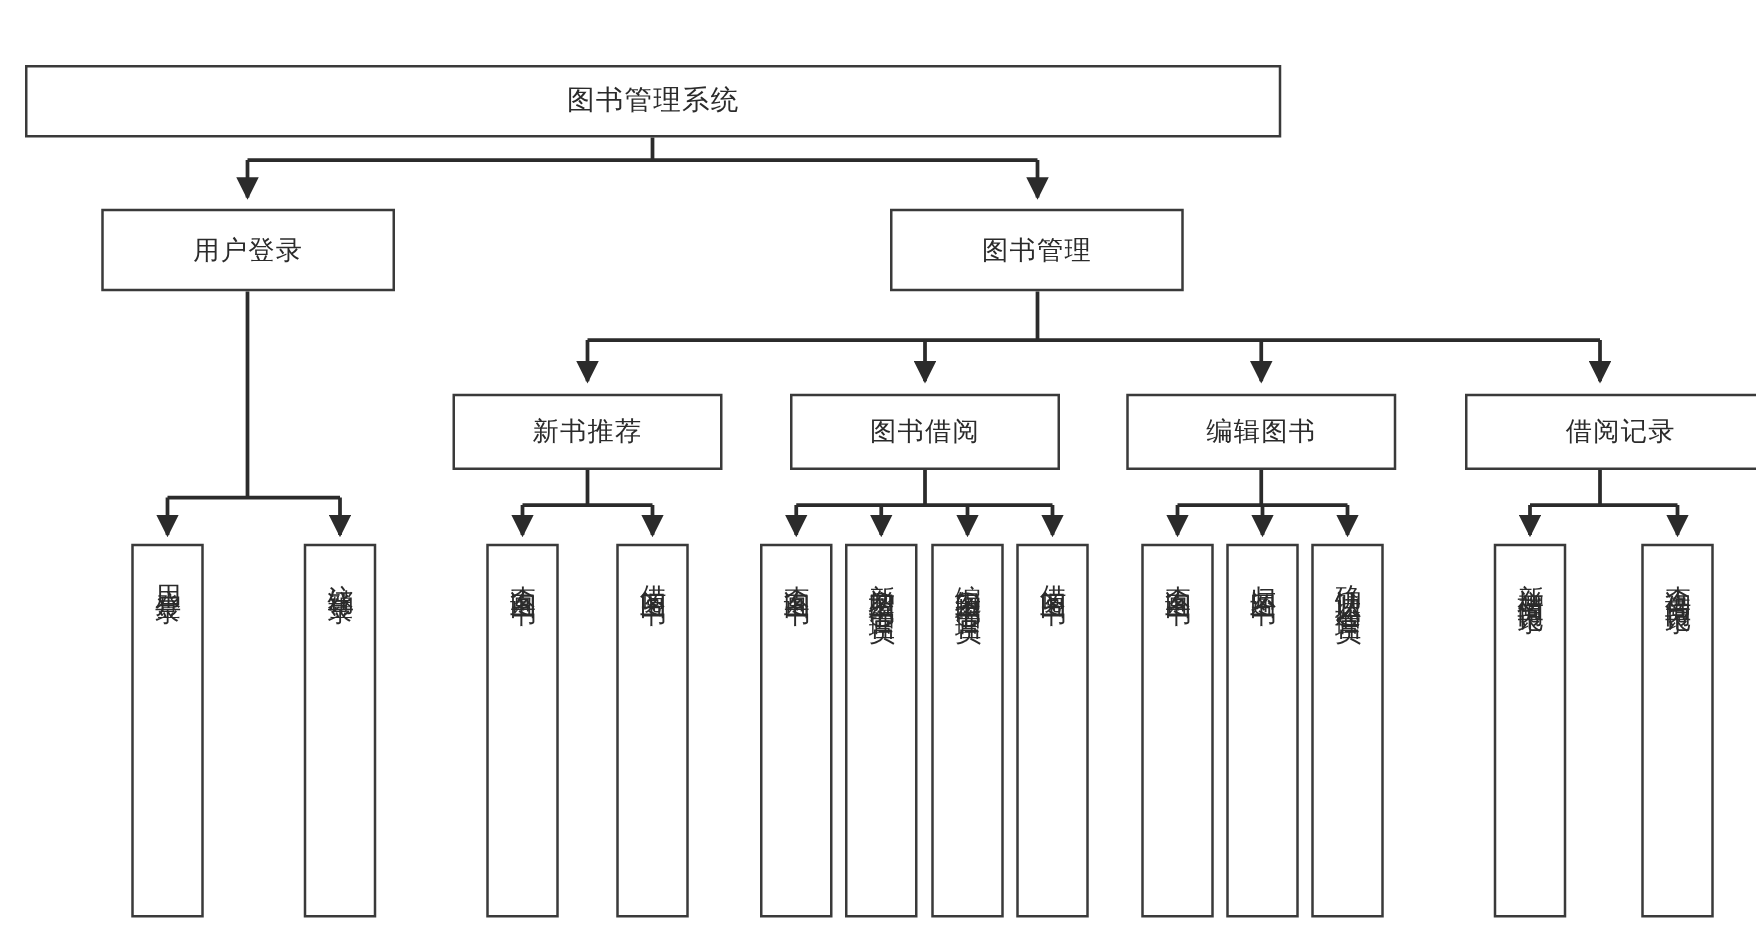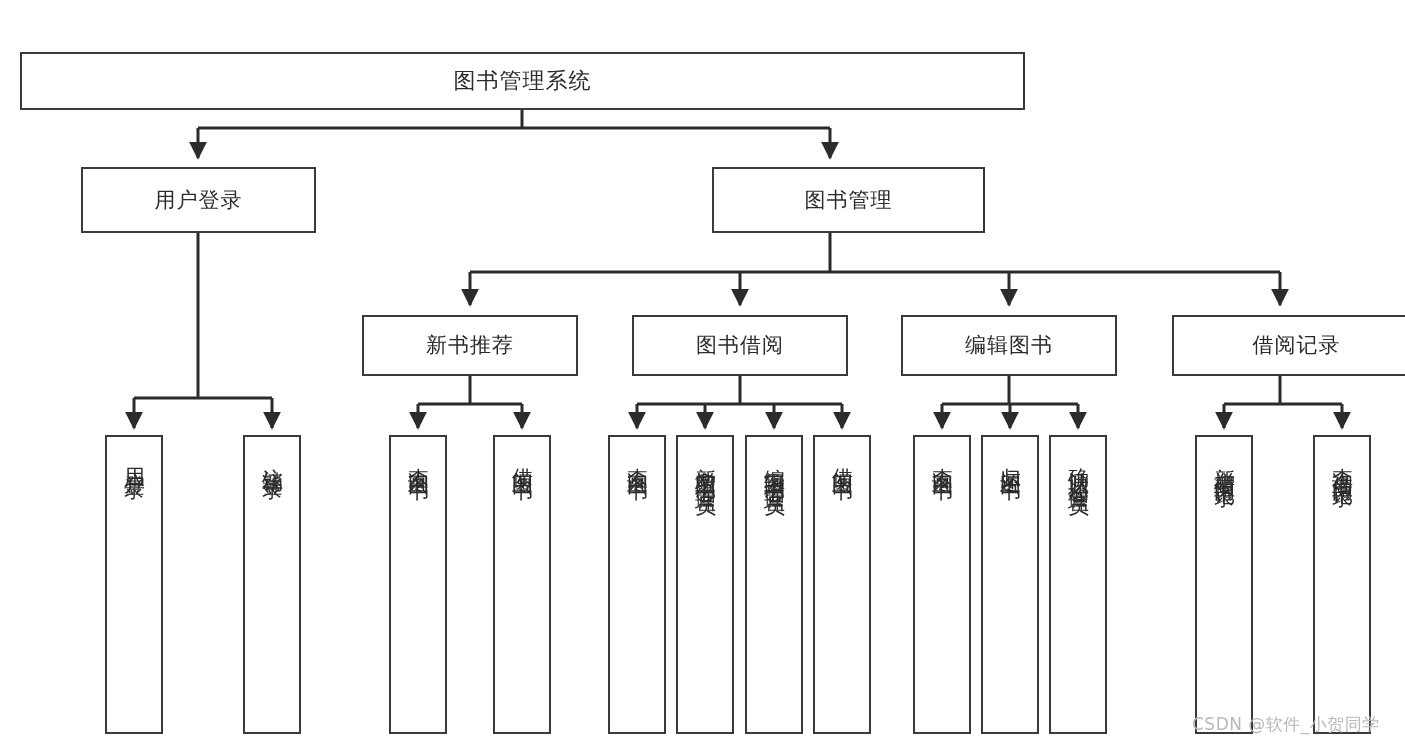--- a/index.html
+++ b/index.html
@@ -130,21 +130,21 @@
     </g>
   </svg>
 
   <div class="node horiz root" style="left:20px; top:12px; width:1005px; height:58px;margin-top:40px;">
     <span class="label">图书管理系统</span>
   </div>
 
   <div class="node horiz" style="left:81px; top:167px; width:235px; height:66px;">
     <span class="label">用户登录</span>
   </div>
-  <div class="node horiz" style="left:712px; top:167px; width:273px; height:66px;">
+  <div class="node horiz" style="left:712px; top:167px; width:235px; height:66px;">
     <span class="label">图书管理</span>
   </div>
 
   <div class="node horiz" style="left:362px; top:315px; width:216px; height:61px;">
     <span class="label">新书推荐</span>
   </div>
   <div class="node horiz" style="left:632px; top:315px; width:216px; height:61px;">
     <span class="label">图书借阅</span>
   </div>
   <div class="node horiz" style="left:901px; top:315px; width:216px; height:61px;">
@@ -191,15 +191,14 @@
     <span class="label">确认归还（管理员）</span>
   </div>
 
   <div class="node vert" style="left:1195px; top:435px; width:58px; height:299px;">
     <span class="label">新增借阅记录</span>
   </div>
   <div class="node vert" style="left:1313px; top:435px; width:58px; height:299px;">
     <span class="label">查询借阅记录</span>
   </div>
 
-  <div class="watermark">CSDN @软件_小贺同学</div>
 
 </div>
 
 </body></html>

